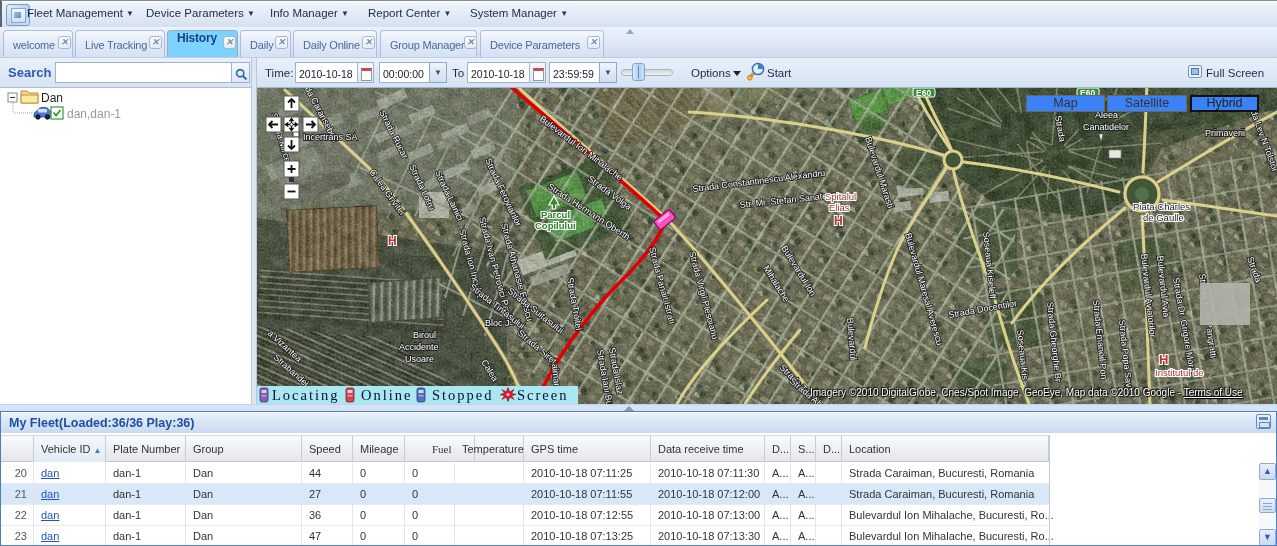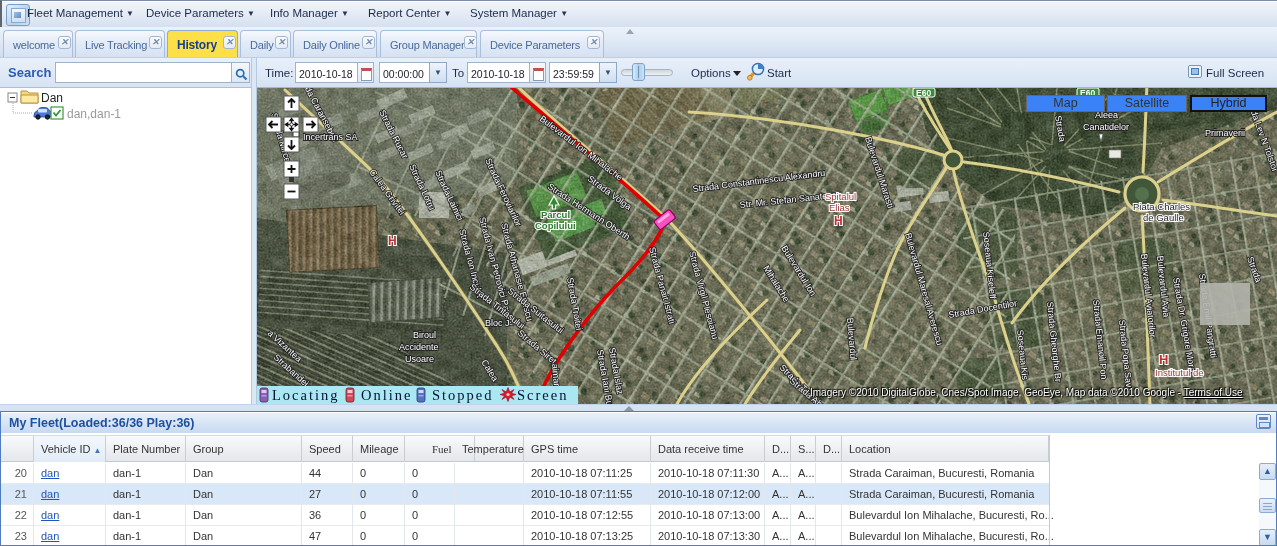--- a/index.html
+++ b/index.html
@@ -24,21 +24,21 @@
   
   #tabbar { left:0; top:27px; width:1277px; height:31px;
     background:linear-gradient(#ecf2fa,#d9e4f3 70%,#cfdcef);
     border-bottom:1px solid #bccfe7; }
   .tab { position:absolute; top:30px; height:27px; border:1px solid #a9bedb; border-bottom:none;
     border-radius:4px 4px 0 0; background:linear-gradient(#f6f9fd,#e3ebf7 45%,#d5e2f3);
     font-size:11px; letter-spacing:-0.2px; color:#49699c; padding:8px 0 0 9px; white-space:nowrap; overflow:hidden; }
   .tab .x { position:absolute; top:5px; width:13px; height:13px; border:1px solid #a3b6d2; border-radius:3px;
     background:linear-gradient(#fbfcfe,#e3ebf6); color:#7288aa; font-size:9px; font-weight:bold;
     text-align:center; line-height:11px; }
-  .tab.active { background:#fde047; color:#16408e; font-weight:bold; font-size:12px; padding-top:7px; border-color:#8fabd0; }
+  .tab.active { background:#7dd3fc; color:#16408e; font-weight:bold; font-size:12px; padding-top:0; border-color:#8fabd0; }
 
   
   #searchrow { left:0; top:58px; width:251px; height:30px;
     background:linear-gradient(#e9f0f9,#d8e3f3); border-bottom:1px solid #a8c0dc; }
   #searchrow b { position:absolute; left:8px; top:7px; font-size:13px; color:#2a5db4; }
   #searchinput { position:absolute; left:55px; top:62px; width:177px; height:21px; background:#fff;
     border:1px solid #9fb2c8; }
   #searchbtn { position:absolute; left:232px; top:62px; width:18px; height:21px;
     background:linear-gradient(#f4f8fc,#dde8f4); border:1px solid #9fb2c8; border-left:none; }
   #vdivider { left:251px; top:58px; width:6px; height:346px; background:#dce7f5;
@@ -539,21 +539,21 @@
         <path class="navsym" d="M34.5 52 v9 M31 57.5 l3.5 3.5 3.5-3.5"></path>
         <rect class="navbox" x="27" y="73" width="15" height="16"></rect>
         <path class="navsym" d="M30.5 81 h8 M34.5 77 v8"></path>
         <rect x="32" y="89" width="5" height="5" fill="#333"></rect>
         <rect class="navbox" x="27" y="96" width="15" height="15"></rect>
         <path class="navsym" d="M30.5 103.5 h8"></path>
       </g>
     </svg>
     <div class="mapbtn" style="left:769px; width:79px;">Map</div>
     <div class="mapbtn" style="left:850px; width:80px;">Satellite</div>
-    <div class="mapbtn sel" style="left:933px; width:77px;">Hybrid</div>
+    <div class="mapbtn sel" style="left:933px; width:69px;">Hybrid</div>
     <div id="legend">
       <span style="left:15px; color:#000;"></span>
       <span style="left:15px;">Locating</span>
       <span style="left:104px;">Online</span>
       <span style="left:175px;">Stopped</span>
       <span style="left:260px;">Screen</span>
     </div>
     <svg class="abs" style="left:0; top:298px; z-index:26;" width="280" height="18" viewBox="0 0 280 18">
       <g id="lic">
         <g transform="translate(3,2)">

